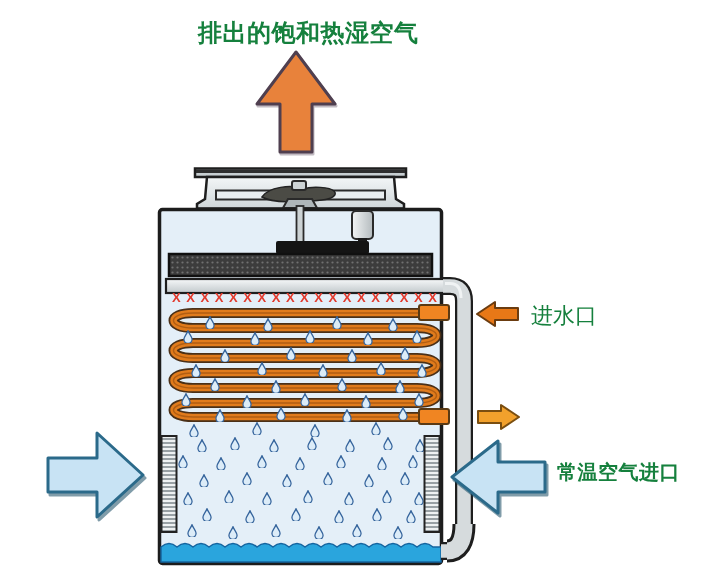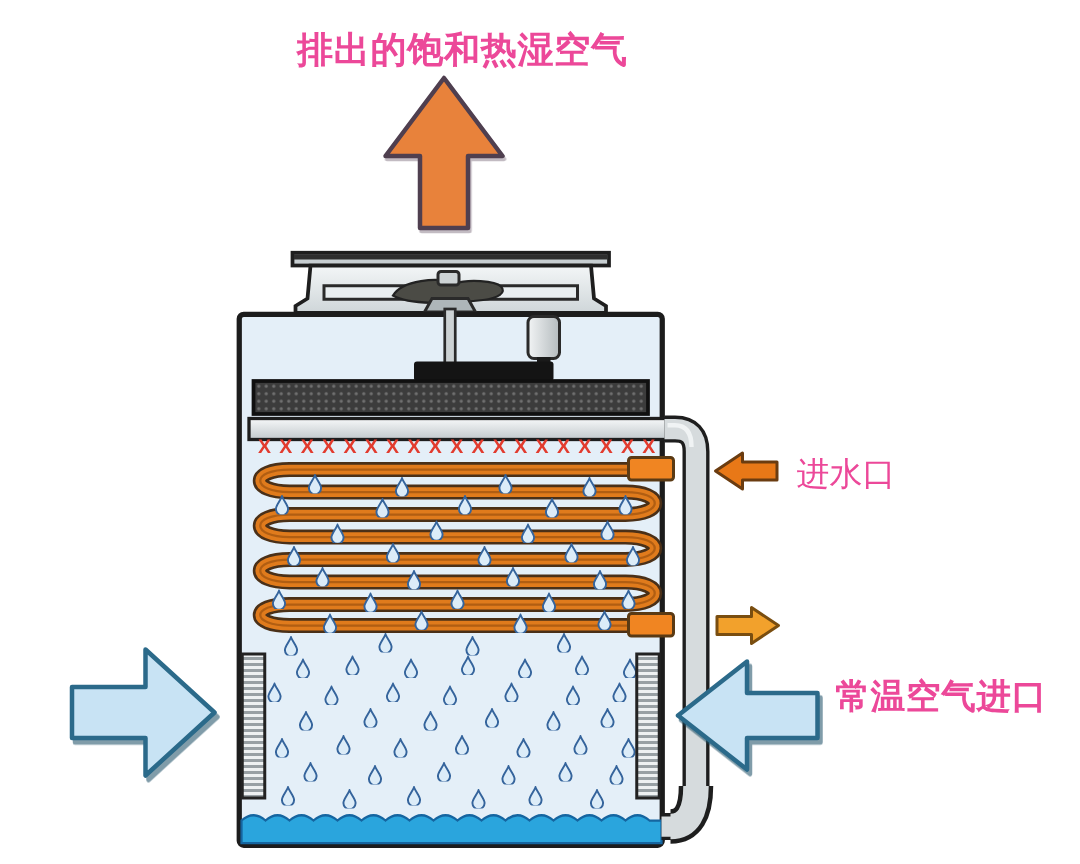--- a/index.html
+++ b/index.html
@@ -1,23 +1,23 @@
 <!DOCTYPE html>
 <html style="--hot-air-arrow: #e8823b; --water-inlet-arrow: #e87817; --water-outlet-arrow: #f2a12c; --cool-air-arrow: #c8e3f4; --coil: #e07b1c; --coil-fitting: #f08522; --basin-water: #2aa5dd; --tower-fill: #e4eff8; --spray-mark: #e23b2e; --pipe-fill: #d6dbdd;"><head>
 <meta charset="utf-8">
 <style>
   html,body{margin:0;padding:0;background:#ffffff;}
   .canvas{position:relative;width:720px;height:576px;background:#fff;overflow:hidden;
           font-family:"Liberation Sans","DejaVu Sans",sans-serif;}
   .canvas svg.diagram{position:absolute;left:0;top:0;}
-  .label{position:absolute;color:#ec4899;white-space:nowrap;}
+  .label{position:absolute;color:#15803d;white-space:nowrap;}
   .title{left:198px;top:17px;font-size:24px;font-weight:600;letter-spacing:0.5px;}
   .inlet-label{left:531px;top:301px;font-size:22px;font-weight:500;}
   .outlet-label{left:531px;top:404px;font-size:25px;font-weight:500;}
-  .airin-label{left:557px;top:449px;font-size:23px;font-weight:800;letter-spacing:0.5px;}
+  .airin-label{left:557px;top:459px;font-size:20px;font-weight:800;letter-spacing:0.5px;}
   .spray-row{position:absolute;left:172px;top:291px;width:265px;display:flex;
              justify-content:space-between;font-size:13px;font-weight:700;
              color:var(--spray-mark,#e23b2e);line-height:1;}
   .blue-shadow{filter:drop-shadow(2px 3px 0 rgba(23,74,99,.55));}
   .orange-shadow{filter:drop-shadow(1px 2px 0 rgba(80,60,80,.35));}
 </style>
 </head>
 <body>
 
 <div class="canvas">

